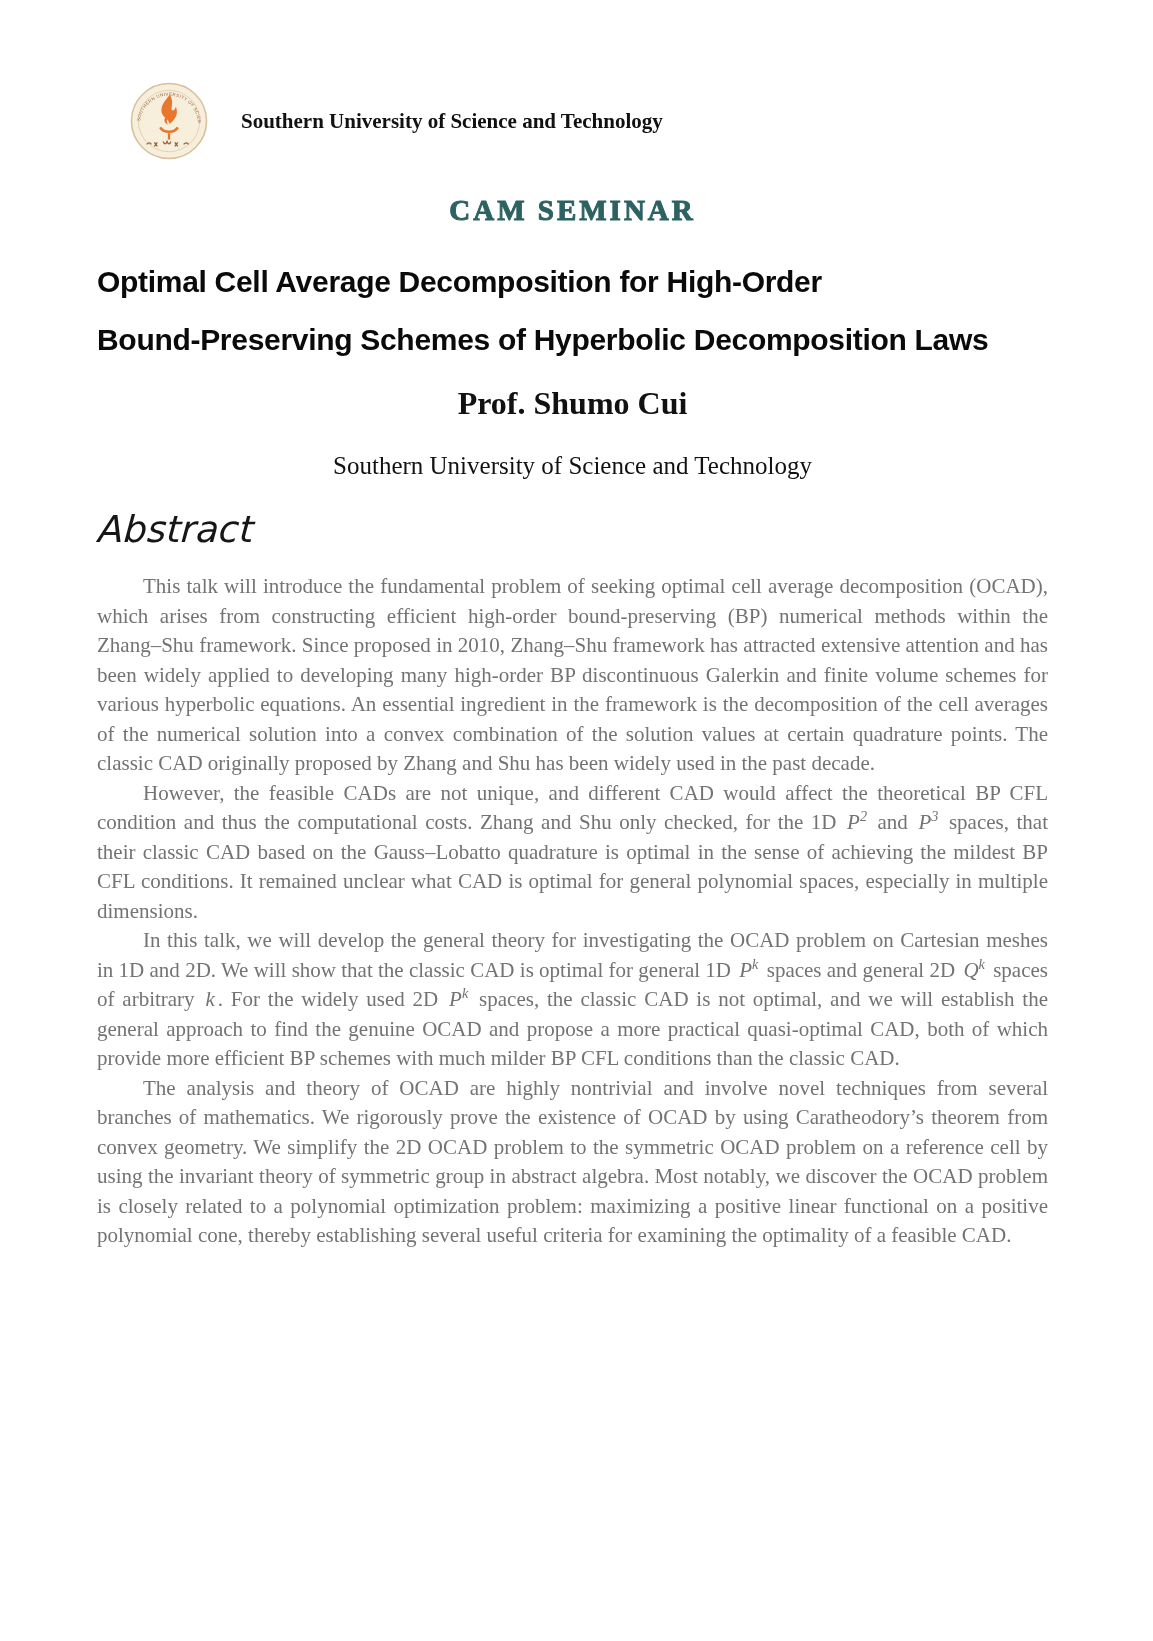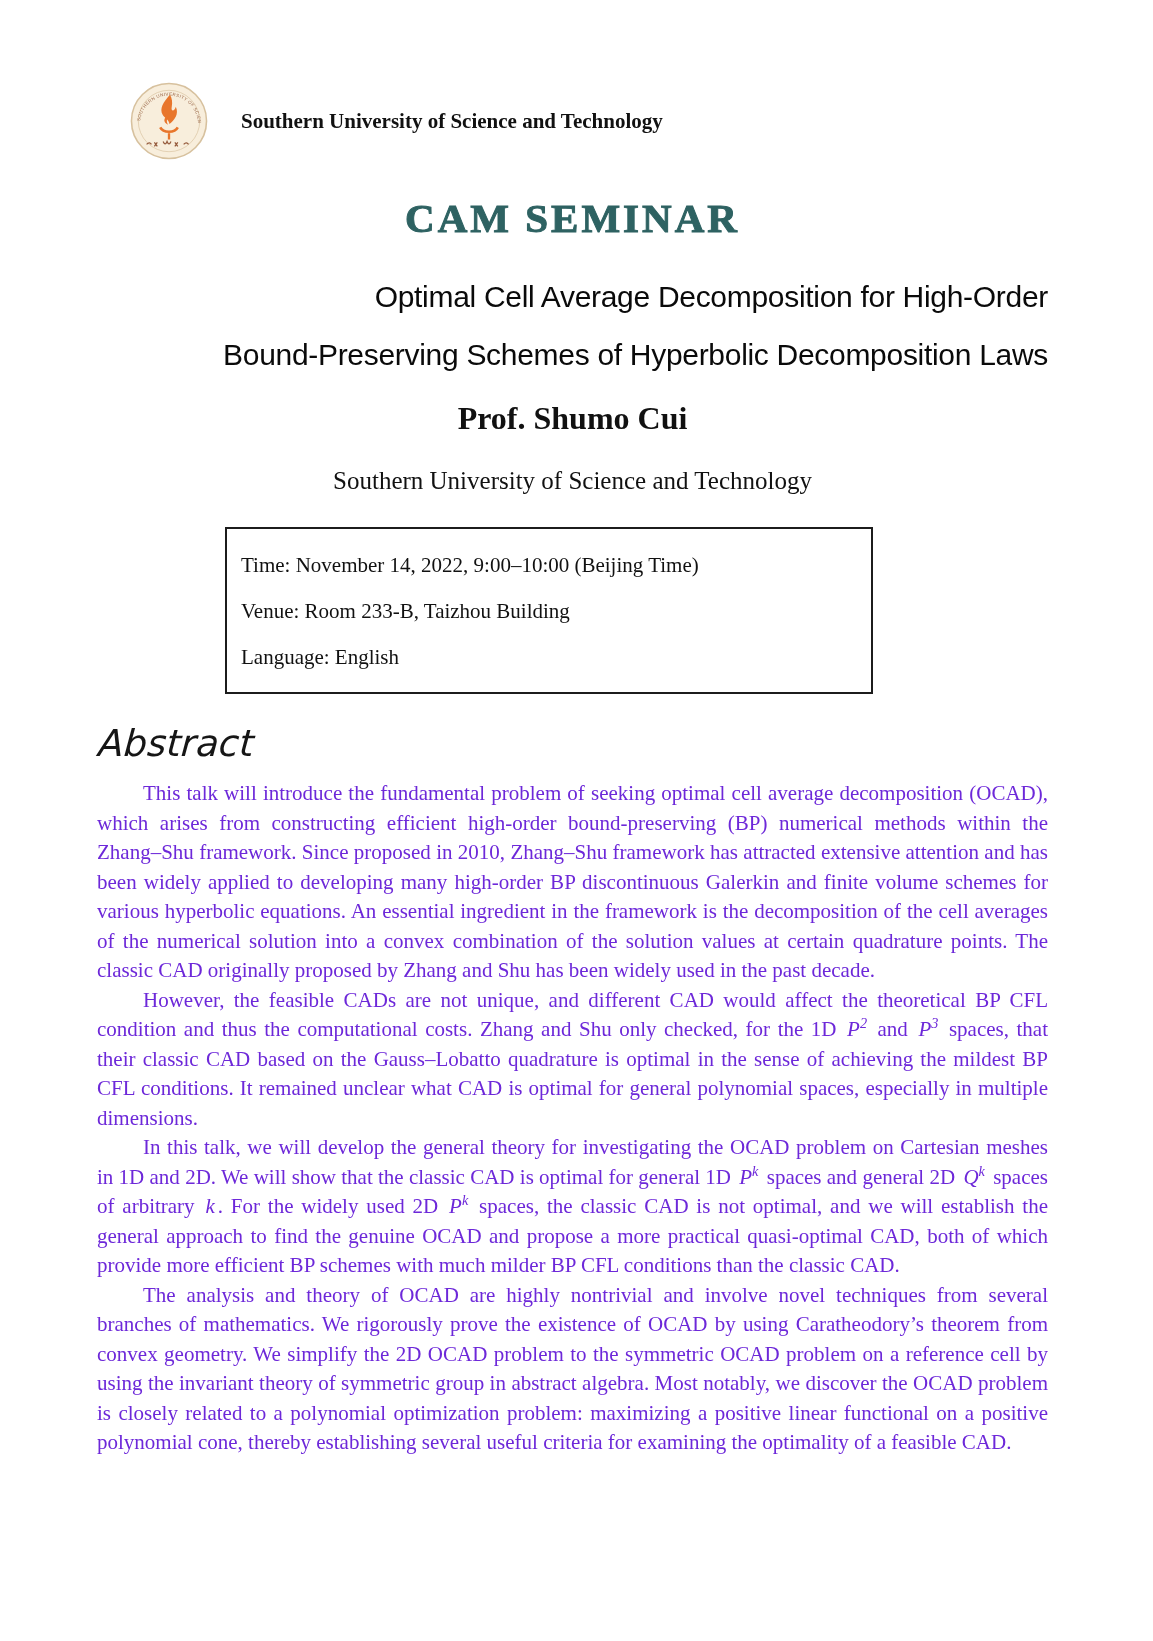--- a/index.html
+++ b/index.html
@@ -32,32 +32,32 @@
     color: #111;
     font-family: "Liberation Serif", serif;
   }
 
   
   .series {
     margin-top: 34px;
     text-align: center;
     font-family: "Liberation Serif", serif;
     font-weight: 900;
-    font-size: 41px;
+    font-size: 29px;
     letter-spacing: 3px;
     color: #2e6262;
     -webkit-text-stroke: 1px #2e6262;
   }
 
   
   .talk-title {
     margin-top: 26px;
-    text-align: right;
+    text-align: left;
     font-family: "Liberation Sans", sans-serif;
-    font-weight: 400;
+    font-weight: 700;
     font-size: 30px;
     line-height: 58px;
     color: #0a0a0a;
     letter-spacing: -0.3px;
   }
 
   .speaker {
     margin-top: 16px;
     text-align: center;
     font-weight: bold;
@@ -90,25 +90,25 @@
     font-family: "DejaVu Sans", sans-serif;
     font-style: italic;
     font-size: 37px;
     font-weight: 500;
     color: #161616;
     transform: skewX(-4deg);
     transform-origin: left bottom;
     width: max-content;
   }
   .abstract-body {
-    margin-top: 14px;
+    margin-top: 21px;
     font-size: 21px;
     line-height: 29.5px;
     text-align: justify;
-    color: #6d28d9;
+    color: #737373;
   }
   .abs-p { text-indent: 46px; margin: 0; }
   .math {
     font-family: Liberation Serif, serif;
     font-style: italic;
     padding: 0 3px;
   }
   .math sup { font-size: 0.68em; line-height: 0; }
 
   
@@ -152,25 +152,20 @@
   <div class="series">CAM SEMINAR</div>
 
   <div class="talk-title">
     <div>Optimal Cell Average Decomposition for High-Order</div>
     <div>Bound-Preserving Schemes of Hyperbolic Decomposition Laws</div>
   </div>
 
   <div class="speaker">Prof. Shumo Cui</div>
   <div class="affiliation">Southern University of Science and Technology</div>
 
-  <div class="info-box">
-    <div class="info-row">Time: November 14, 2022, 9:00–10:00 (Beijing Time)</div>
-    <div class="info-row">Venue: Room 233-B, Taizhou Building</div>
-    <div class="info-row">Language: English</div>
-  </div>
 
   <div class="abstract-heading">Abstract</div>
   <div class="abstract-body">
       <p class="abs-p">This talk will introduce the fundamental problem of seeking optimal cell average decomposition (OCAD), which arises from constructing efficient high-order bound-preserving (BP) numerical methods within the Zhang–Shu framework. Since proposed in 2010, Zhang–Shu framework has attracted extensive attention and has been widely applied to developing many high-order BP discontinuous Galerkin and finite volume schemes for various hyperbolic equations. An essential ingredient in the framework is the decomposition of the cell averages of the numerical solution into a convex combination of the solution values at certain quadrature points. The classic CAD originally proposed by Zhang and Shu has been widely used in the past decade.</p>
       <p class="abs-p">However, the feasible CADs are not unique, and different CAD would affect the theoretical BP CFL condition and thus the computational costs. Zhang and Shu only checked, for the 1D <i class="math">P<sup>2</sup></i> and <i class="math">P<sup>3</sup></i> spaces, that their classic CAD based on the Gauss–Lobatto quadrature is optimal in the sense of achieving the mildest BP CFL conditions. It remained unclear what CAD is optimal for general polynomial spaces, especially in multiple dimensions.</p>
       <p class="abs-p">In this talk, we will develop the general theory for investigating the OCAD problem on Cartesian meshes in 1D and 2D. We will show that the classic CAD is optimal for general 1D <i class="math">P<sup>k</sup></i> spaces and general 2D <i class="math">Q<sup>k</sup></i> spaces of arbitrary <i class="math">k</i>. For the widely used 2D <i class="math">P<sup>k</sup></i> spaces, the classic CAD is not optimal, and we will establish the general approach to find the genuine OCAD and propose a more practical quasi-optimal CAD, both of which provide more efficient BP schemes with much milder BP CFL conditions than the classic CAD.</p>
       <p class="abs-p">The analysis and theory of OCAD are highly nontrivial and involve novel techniques from several branches of mathematics. We rigorously prove the existence of OCAD by using Caratheodory’s theorem from convex geometry. We simplify the 2D OCAD problem to the symmetric OCAD problem on a reference cell by using the invariant theory of symmetric group in abstract algebra. Most notably, we discover the OCAD problem is closely related to a polynomial optimization problem: maximizing a positive linear functional on a positive polynomial cone, thereby establishing several useful criteria for examining the optimality of a feasible CAD.</p>
     </div>
 
 </div>

